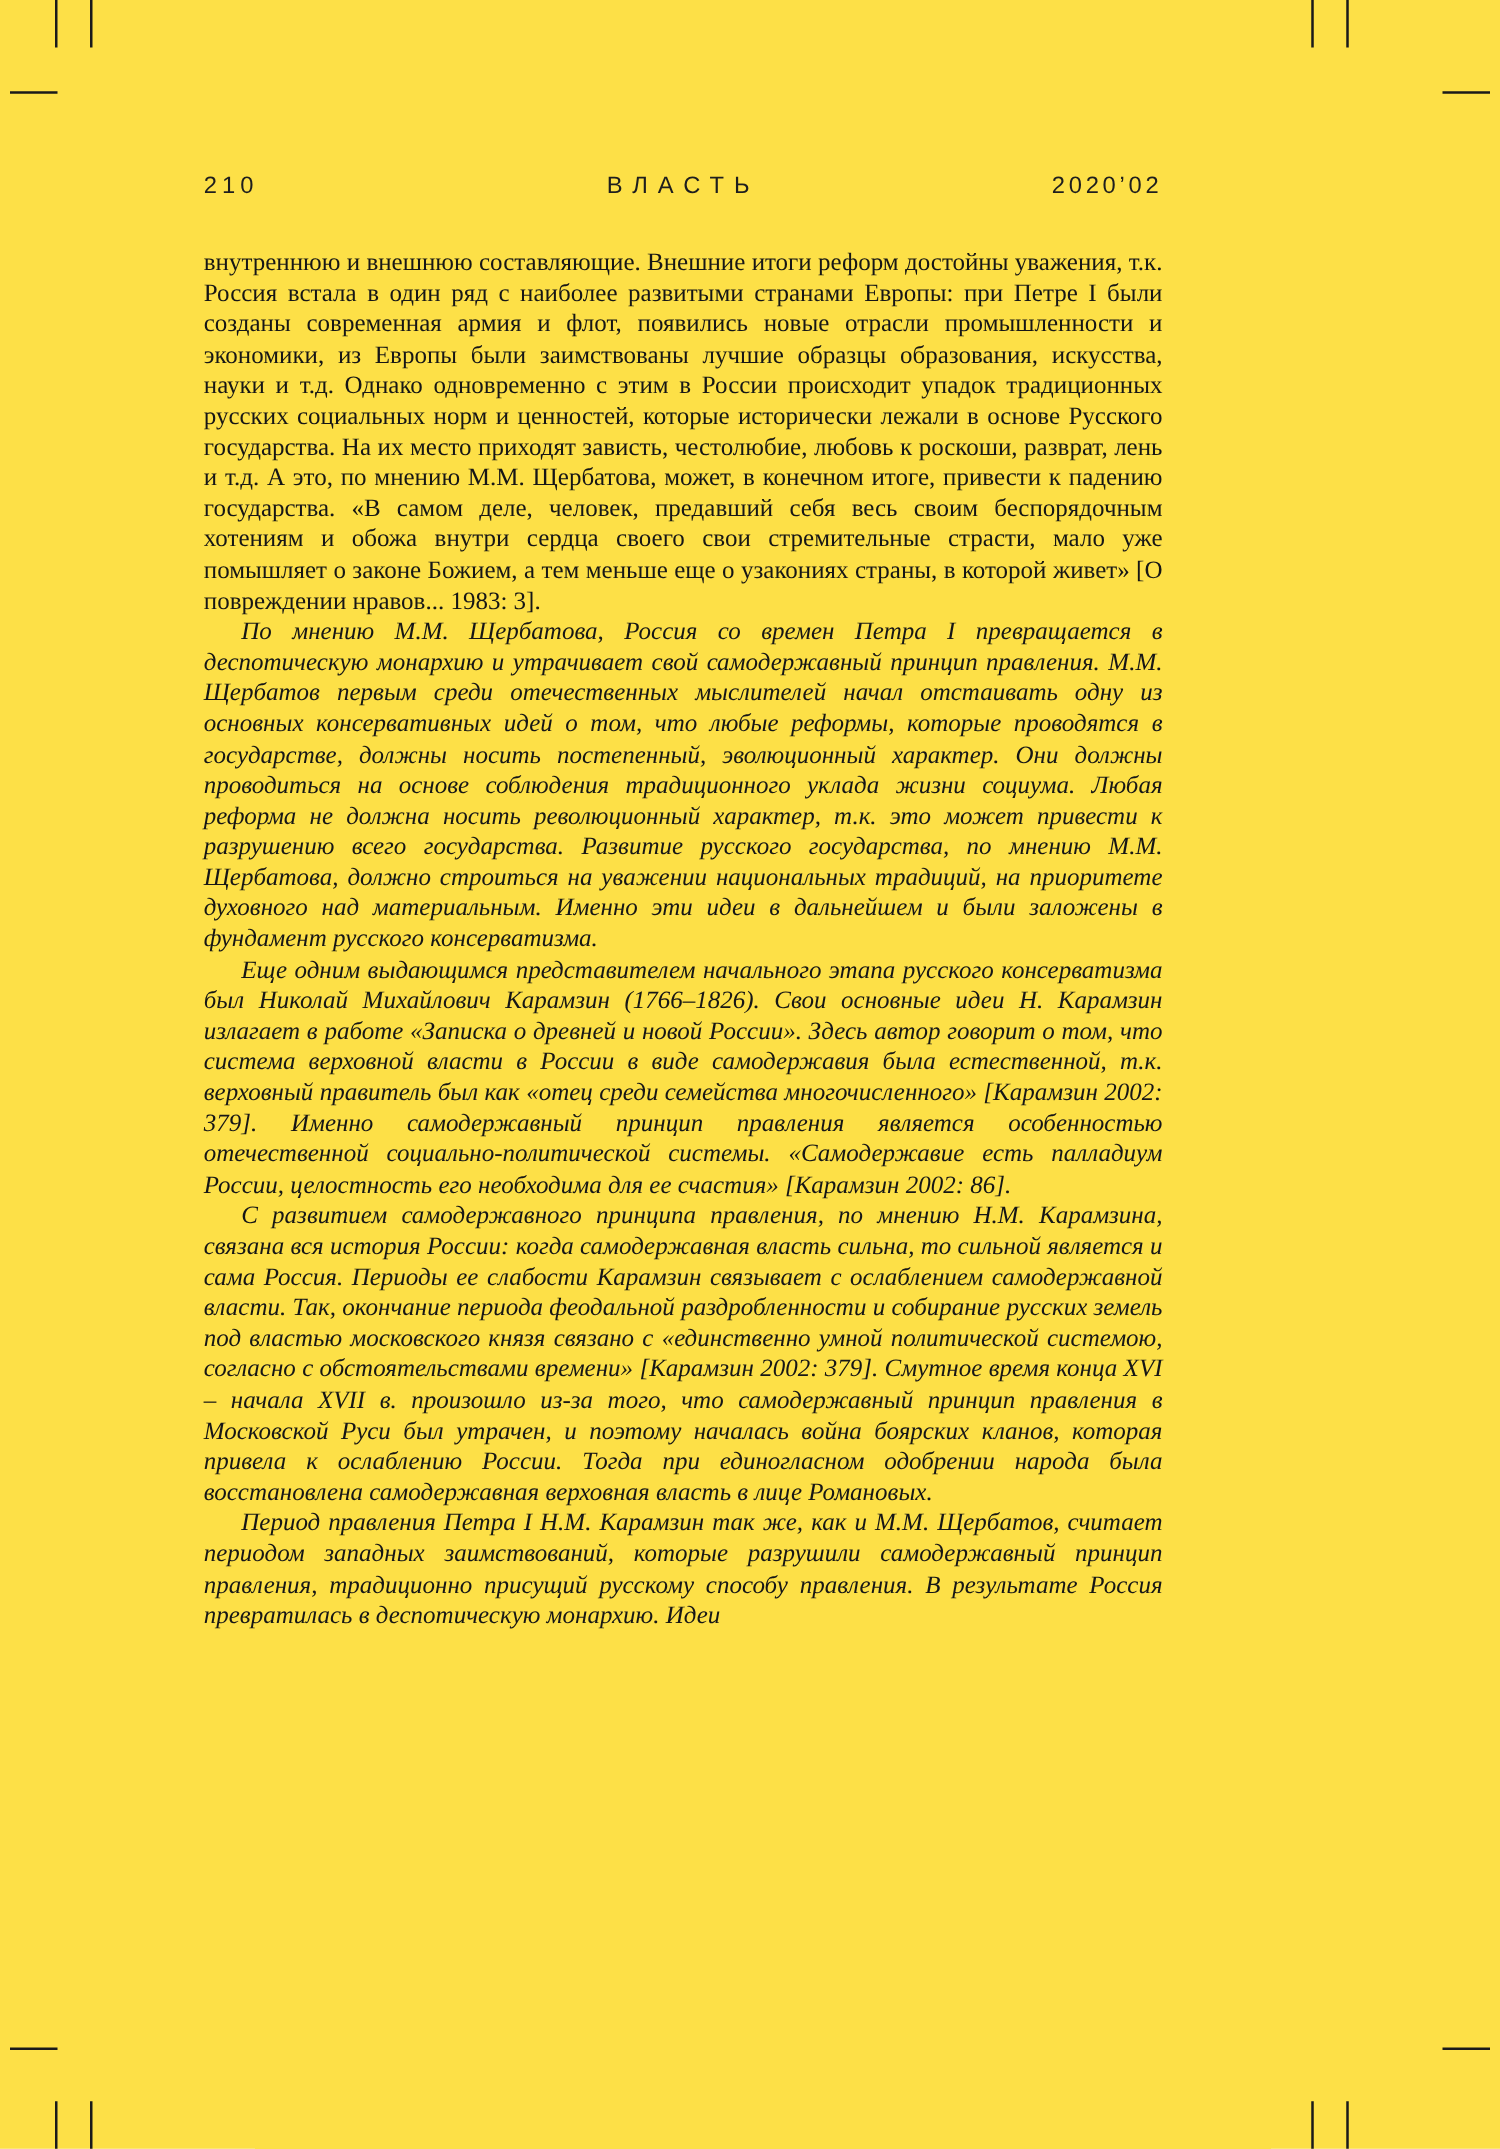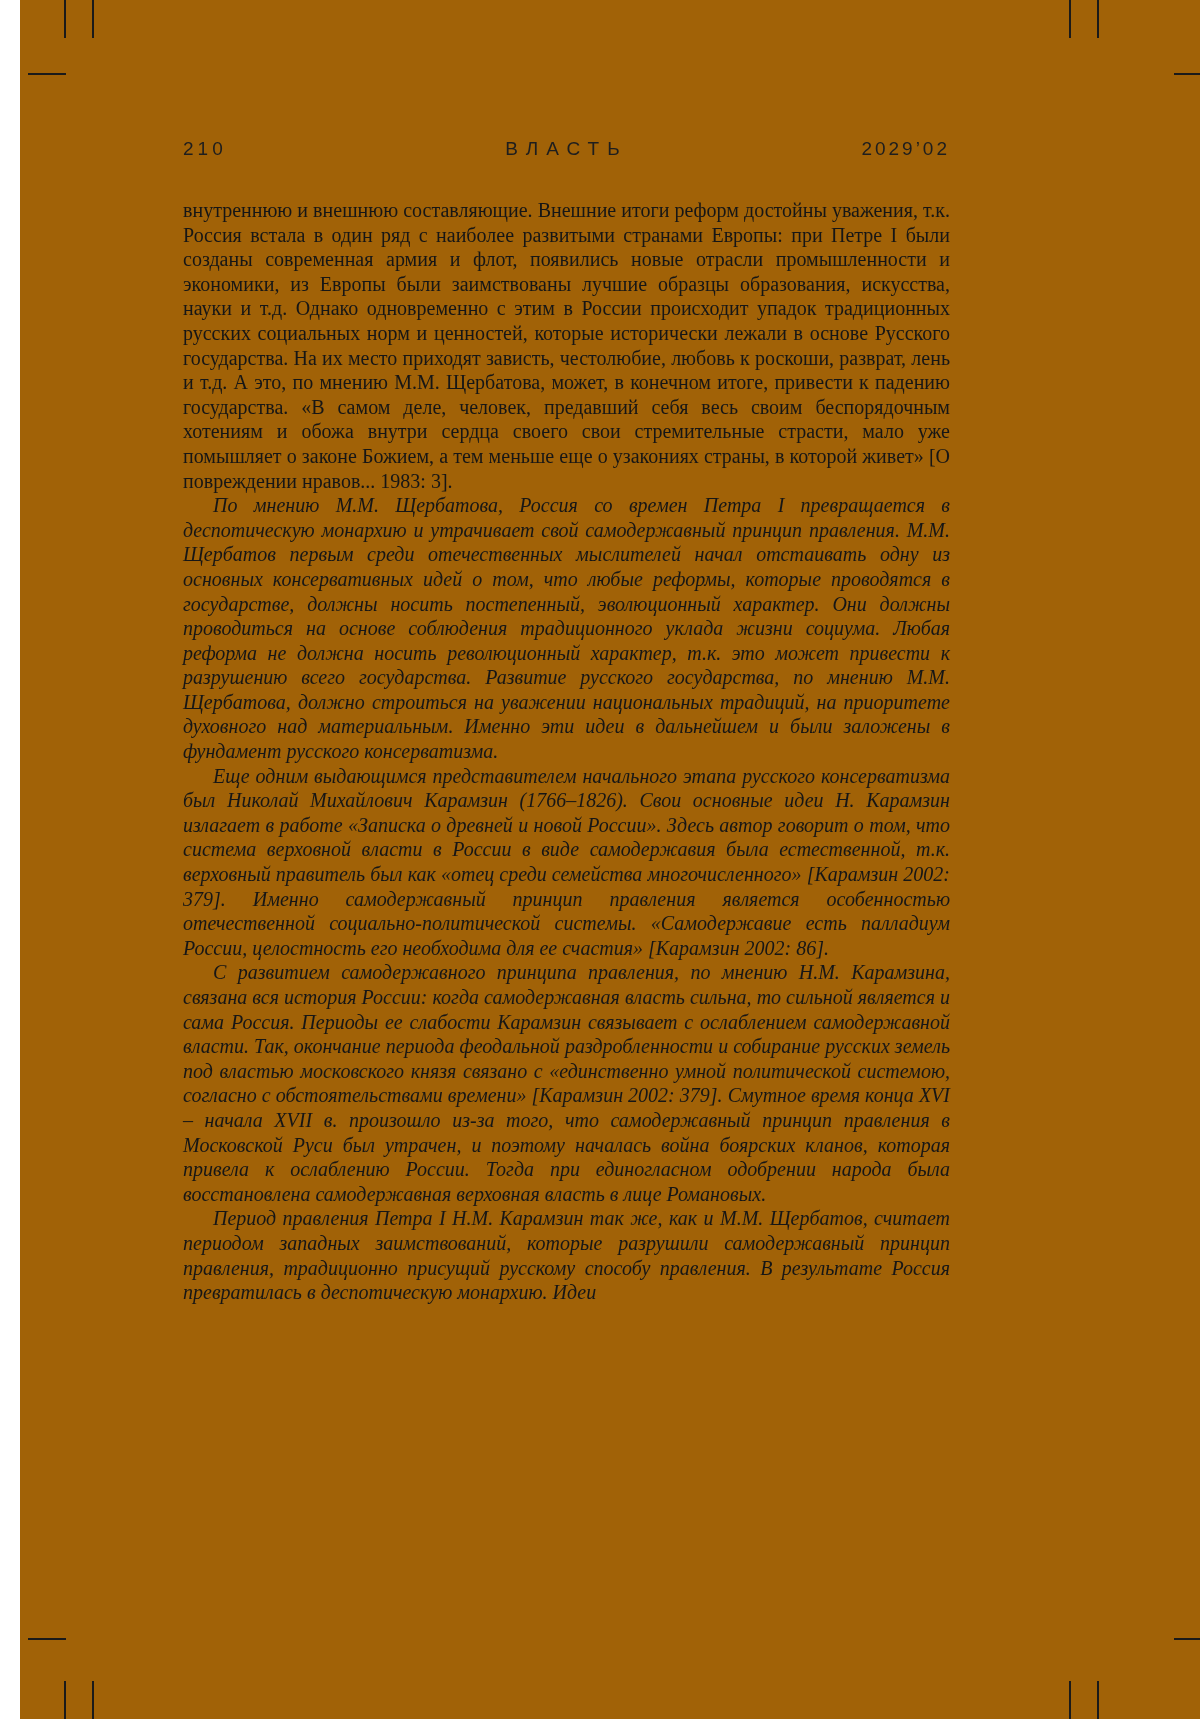--- a/index.html
+++ b/index.html
@@ -4,21 +4,21 @@
 <style>
   * { margin:0; padding:0; box-sizing:border-box; }
   html, body { background:#ffffff; }
   body {
     width:1200px; height:1719px;
     position:relative;
     font-family:"Liberation Serif", serif;
     color:#151515;
     overflow:hidden;
   }
-  .page { position:absolute; inset:0; background:#a16207;margin-left:20px; }
+  .page { position:absolute; inset:0; background:#fde047; }
 
   
   .crop { position:absolute; background:#1a1a1a; }
   .crop.v { width:2px; }
   .crop.h { height:2px; }
 
   
   .running-head {
     position:absolute; top:138px; left:163px; width:767px; height:26px;
     font-family:"Liberation Sans", sans-serif;
@@ -55,21 +55,21 @@
   <div class="crop v" style="left:44px; top:1681px; height:38px;"></div>
   <div class="crop v" style="left:72px; top:1681px; height:38px;"></div>
 
   <div class="crop h" style="left:1154px; top:1638px; width:38px;"></div>
   <div class="crop v" style="left:1049px; top:1681px; height:38px;"></div>
   <div class="crop v" style="left:1077px; top:1681px; height:38px;"></div>
 
   <header class="running-head">
     <span class="page-num">210</span>
     <span class="title">ВЛАСТЬ</span>
-    <span class="issue">2029’02</span>
+    <span class="issue">2020’02</span>
   </header>
 
   <main class="article-body">
     <p>внутреннюю и внешнюю составляющие. Внешние итоги реформ достойны уважения, т.к. Россия встала в один ряд с наиболее развитыми странами Европы: при Петре I были созданы современная армия и флот, появились новые отрасли промышленности и экономики, из Европы были заимствованы лучшие образцы образования, искусства, науки и т.д. Однако одновременно с этим в России происходит упадок традиционных русских социальных норм и ценностей, которые исторически лежали в основе Русского государства. На их место приходят зависть, честолюбие, любовь к роскоши, разврат, лень и т.д. А это, по мнению М.М. Щербатова, может, в конечном итоге, привести к падению государства. «В самом деле, человек, предавший себя весь своим беспорядочным хотениям и обожа внутри сердца своего свои стремительные страсти, мало уже помышляет о законе Божием, а тем меньше еще о узакониях страны, в которой живет» [О повреждении нравов... 1983: 3].</p>
     <p class="indent">По мнению М.М. Щербатова, Россия со времен Петра I превращается в деспотическую монархию и утрачивает свой самодержавный принцип правления. М.М. Щербатов первым среди отечественных мыслителей начал отстаивать одну из основных консервативных идей о том, что любые реформы, которые проводятся в государстве, должны носить постепенный, эволюционный характер. Они должны проводиться на основе соблюдения традиционного уклада жизни социума. Любая реформа не должна носить революционный характер, т.к. это может привести к разрушению всего государства. Развитие русского государства, по мнению М.М. Щербатова, должно строиться на уважении национальных традиций, на приоритете духовного над материальным. Именно эти идеи в дальнейшем и были заложены в фундамент русского консерватизма.</p>
     <p class="indent">Еще одним выдающимся представителем начального этапа русского консерватизма был Николай Михайлович Карамзин (1766–1826). Свои основные идеи Н. Карамзин излагает в работе «Записка о древней и новой России». Здесь автор говорит о том, что система верховной власти в России в виде самодержавия была естественной, т.к. верховный правитель был как «отец среди семейства многочисленного» [Карамзин 2002: 379]. Именно самодержавный принцип правления является особенностью отечественной социально-политической системы. «Самодержавие есть палладиум России, целостность его необходима для ее счастия» [Карамзин 2002: 86].</p>
     <p class="indent">С развитием самодержавного принципа правления, по мнению Н.М. Карамзина, связана вся история России: когда самодержавная власть сильна, то сильной является и сама Россия. Периоды ее слабости Карамзин связывает с ослаблением самодержавной власти. Так, окончание периода феодальной раздробленности и собирание русских земель под властью московского князя связано с «единственно умной политической системою, согласно с обстоятельствами времени» [Карамзин 2002: 379]. Смутное время конца XVI – начала XVII в. произошло из-за того, что самодержавный принцип правления в Московской Руси был утрачен, и поэтому началась война боярских кланов, которая привела к ослаблению России. Тогда при единогласном одобрении народа была восстановлена самодержавная верховная власть в лице Романовых.</p>
     <p class="indent">Период правления Петра I Н.М. Карамзин так же, как и М.М. Щербатов, считает периодом западных заимствований, которые разрушили самодержавный принцип правления, традиционно присущий русскому способу правления. В результате Россия превратилась в деспотическую монархию. Идеи</p>
   </main>
 

